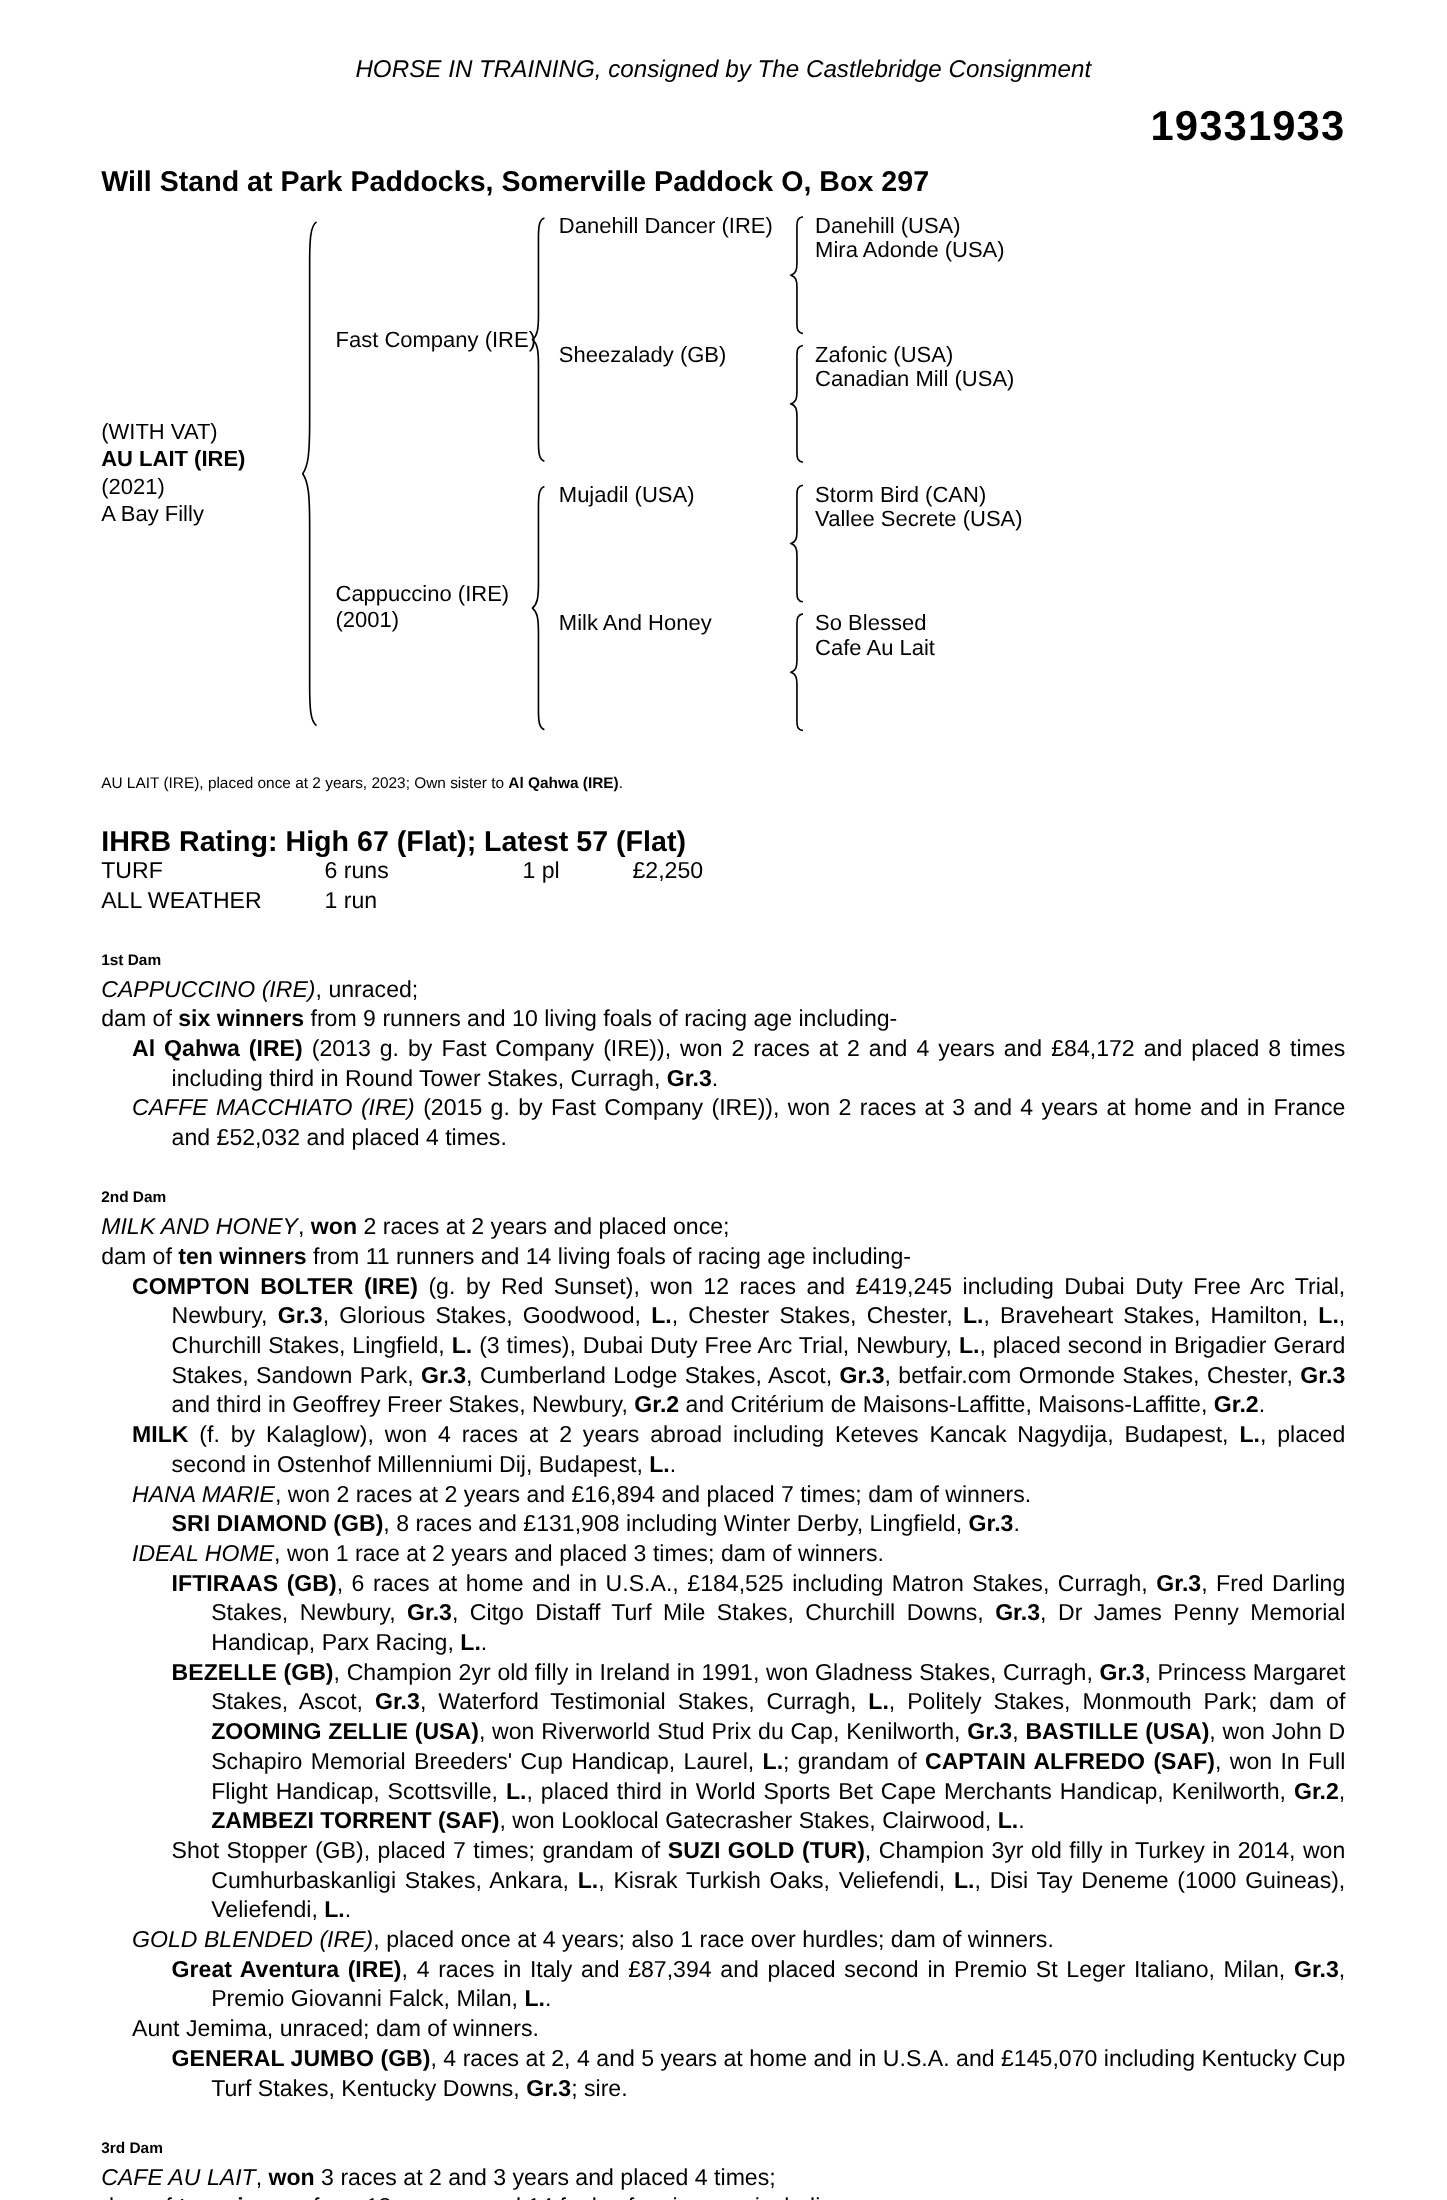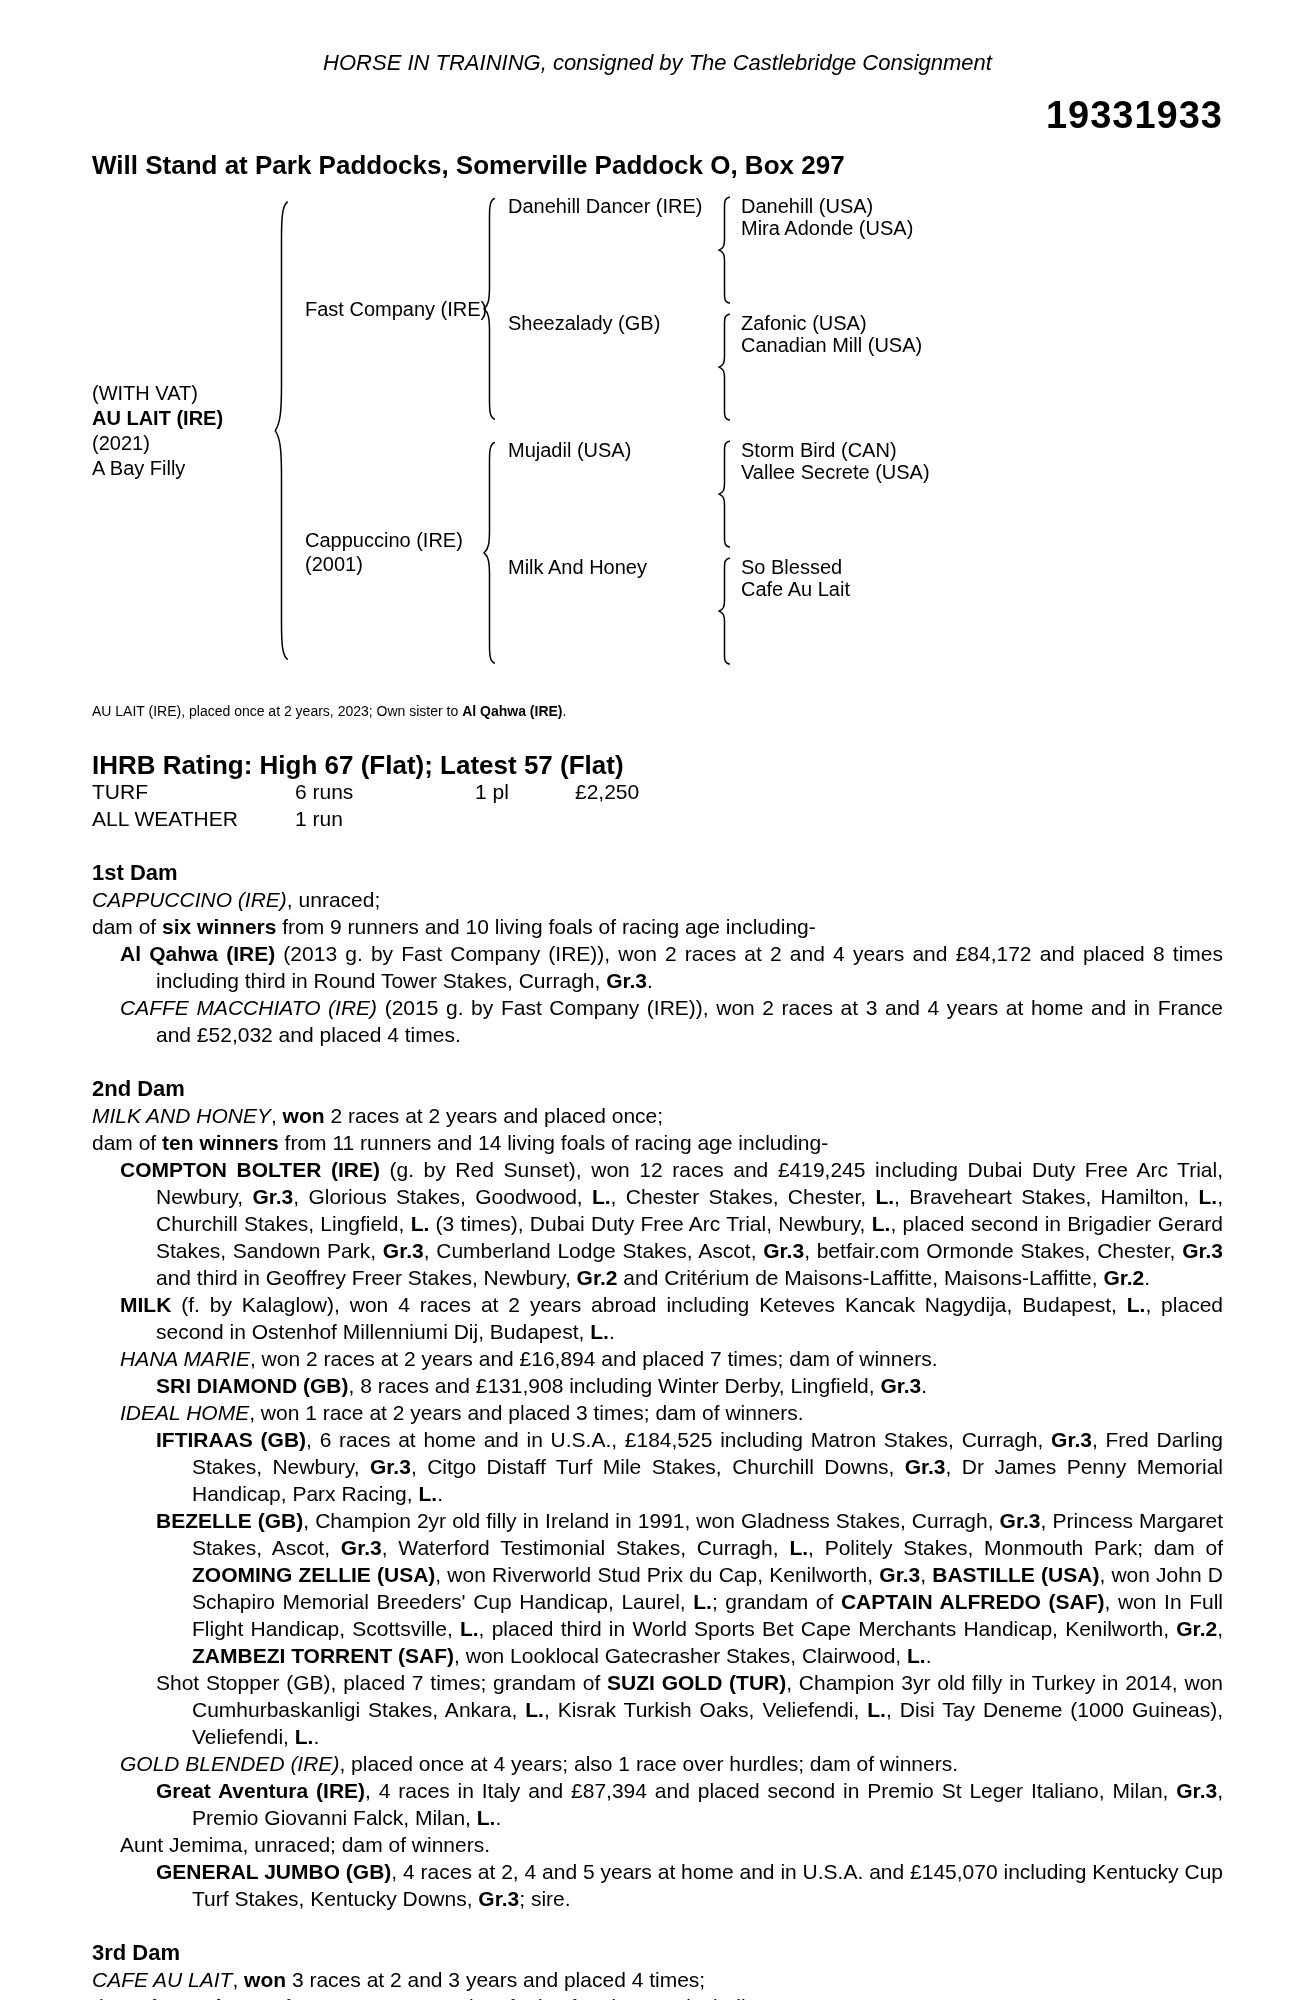--- a/index.html
+++ b/index.html
@@ -50,21 +50,21 @@
 
   .record { margin-top: 28px; }
   .record-heading { font-weight: bold; font-size: 26px; line-height: 26px; }
   .record table { border-collapse: collapse; font-size: 21px; }
   .record td { padding: 0; line-height: 27px; vertical-align: top; }
   .record td:nth-child(1) { width: 203px; }
   .record td:nth-child(2) { width: 180px; }
   .record td:nth-child(3) { width: 100px; }
 
   .dam-section { margin-top: 27px; }
-  .dam-heading { font-weight: bold; font-size: 22px; line-height: 27px; }
+  .dam-heading { font-weight: bold; font-size: 14px; line-height: 27px; }
   .para {
     margin: 0;
     font-size: 21px;
     line-height: 27px;
     text-align: justify;
   }
   .lvl0 { padding-left: 0; text-indent: 0; }
   .lvl1 { padding-left: 64px; text-indent: -36px; }
   .lvl2 { padding-left: 100px; text-indent: -36px; }
   .seg-b { font-weight: bold; }

